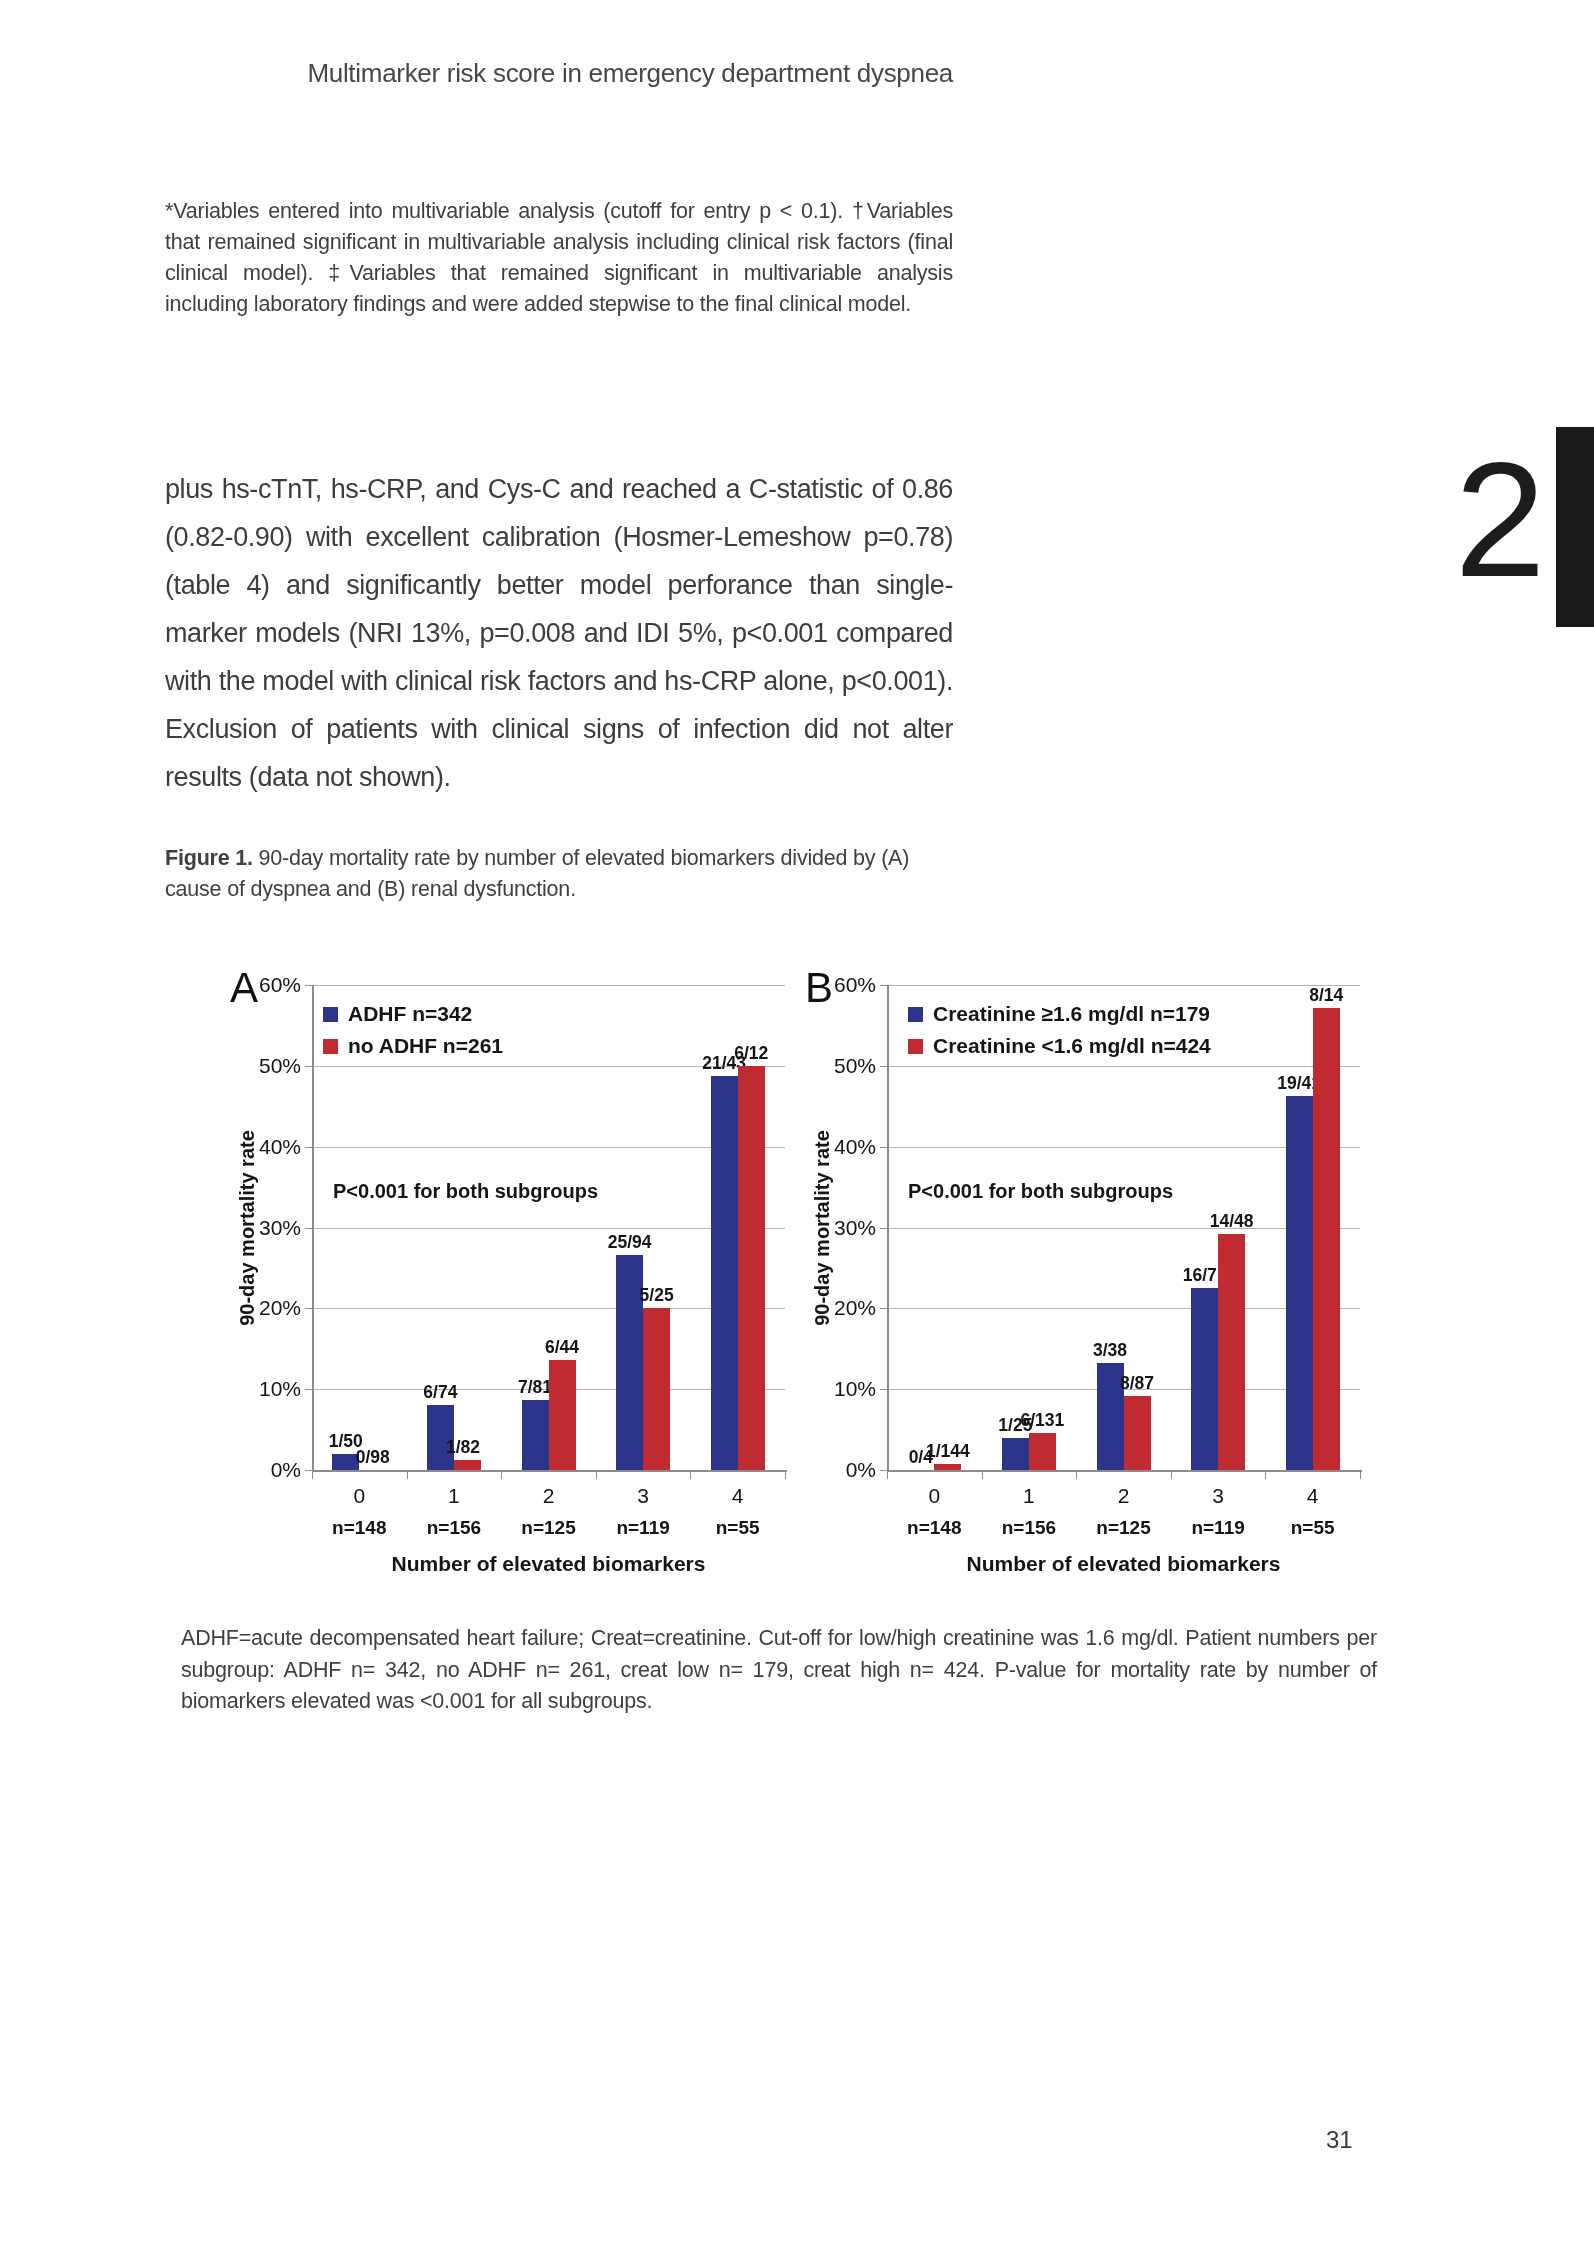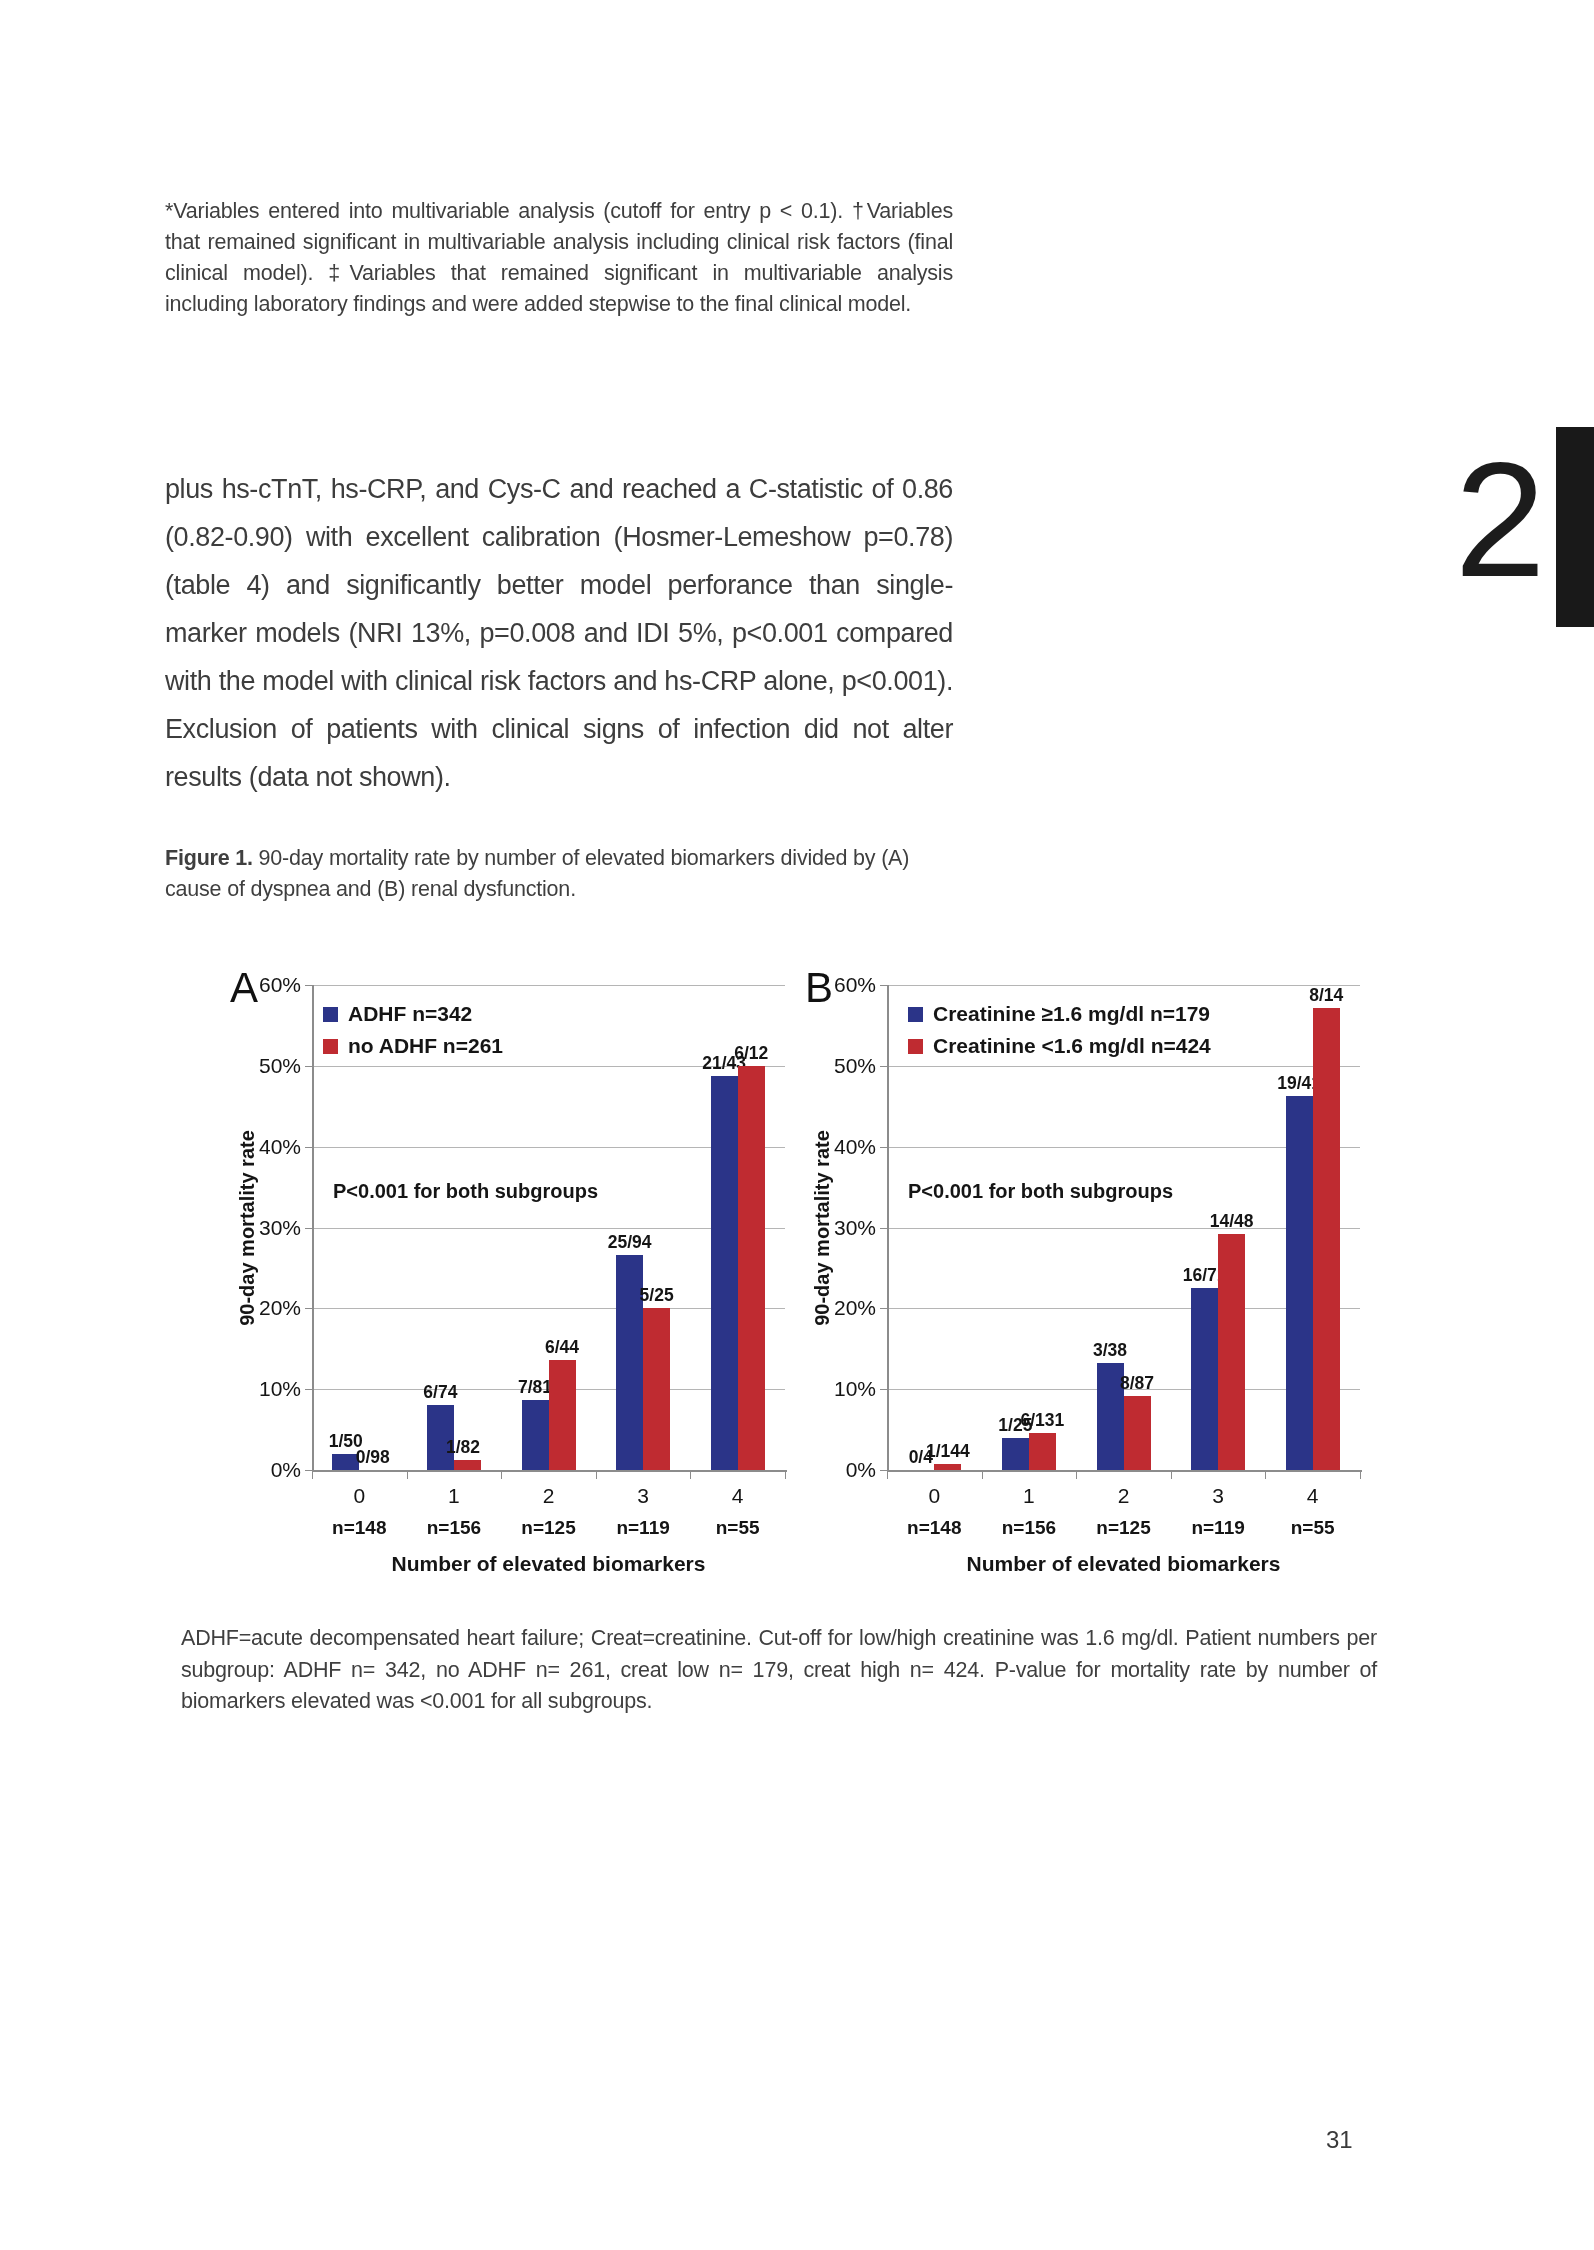--- a/index.html
+++ b/index.html
@@ -44,20 +44,21 @@
   .legend-text{font-size:21px;font-weight:600;white-space:nowrap;}
   .annotation{position:absolute;font-size:20px;font-weight:700;white-space:nowrap;}
   .ylabel{position:absolute;font-size:20px;font-weight:700;width:320px;text-align:center;
           white-space:nowrap;transform:translate(-50%,-50%) rotate(-90deg);}
 </style>
 </head>
 <body>
 
 <div class="page">
 
+  <div class="header">Multimarker risk score in emergency department dyspnea</div>
 
   <div class="tfoot">
     <p>*Variables entered into multivariable analysis (cutoff for entry p &lt; 0.1). †Variables that remained significant in multivariable analysis including clinical risk factors (final clinical model). ‡Variables that remained significant in multivariable analysis including laboratory findings and were added stepwise to the final clinical model.</p>
   </div>
 
   <p class="bodypar">plus hs-cTnT, hs-CRP, and Cys-C and reached a C-statistic of 0.86 (0.82-0.90) with excellent calibration (Hosmer-Lemeshow p=0.78) (table 4) and significantly better model perforance than single-marker models (NRI 13%, p=0.008 and IDI 5%, p&lt;0.001 compared with the model with clinical risk factors and hs-CRP alone, p&lt;0.001). Exclusion of patients with clinical signs of infection did not alter results (data not shown).</p>
 
   <p class="figcap"><span class="b">Figure 1.</span><span> 90-day mortality rate by number of elevated biomarkers divided by (A) cause of dyspnea and (B) renal dysfunction.</span></p>
 
   <div class="chart" id="chartA">

